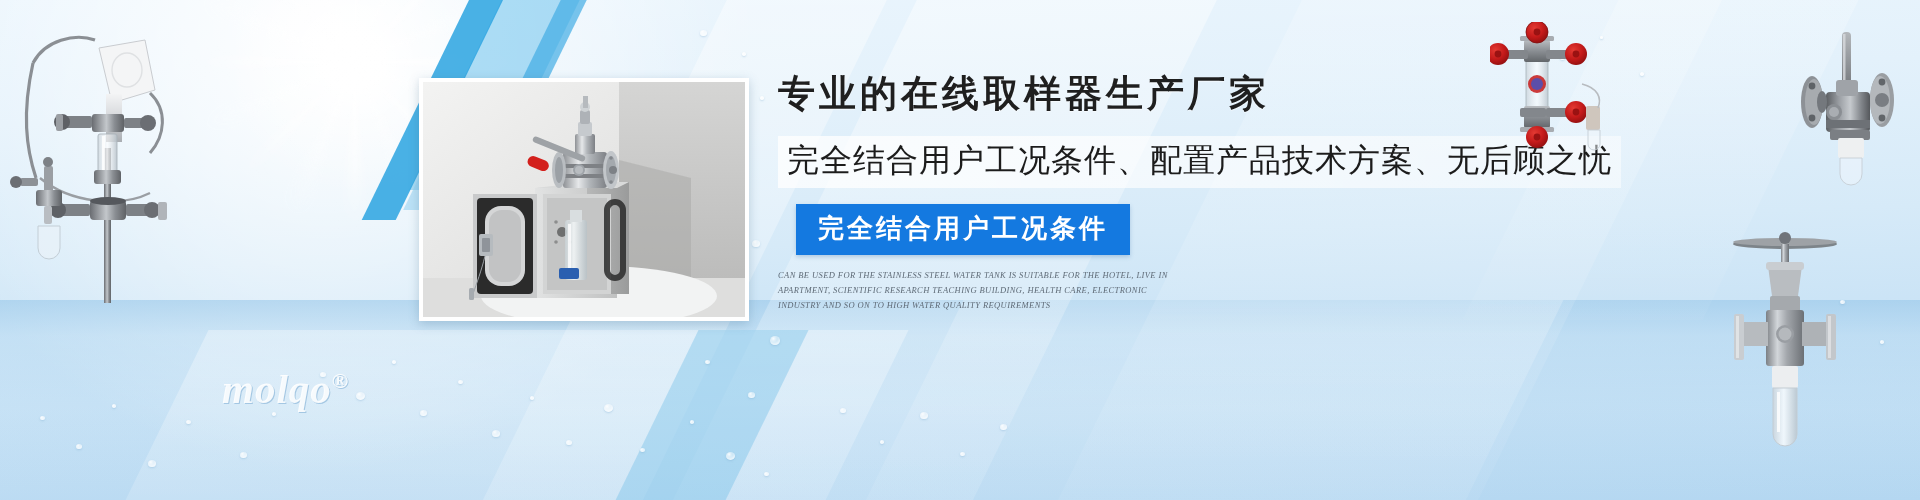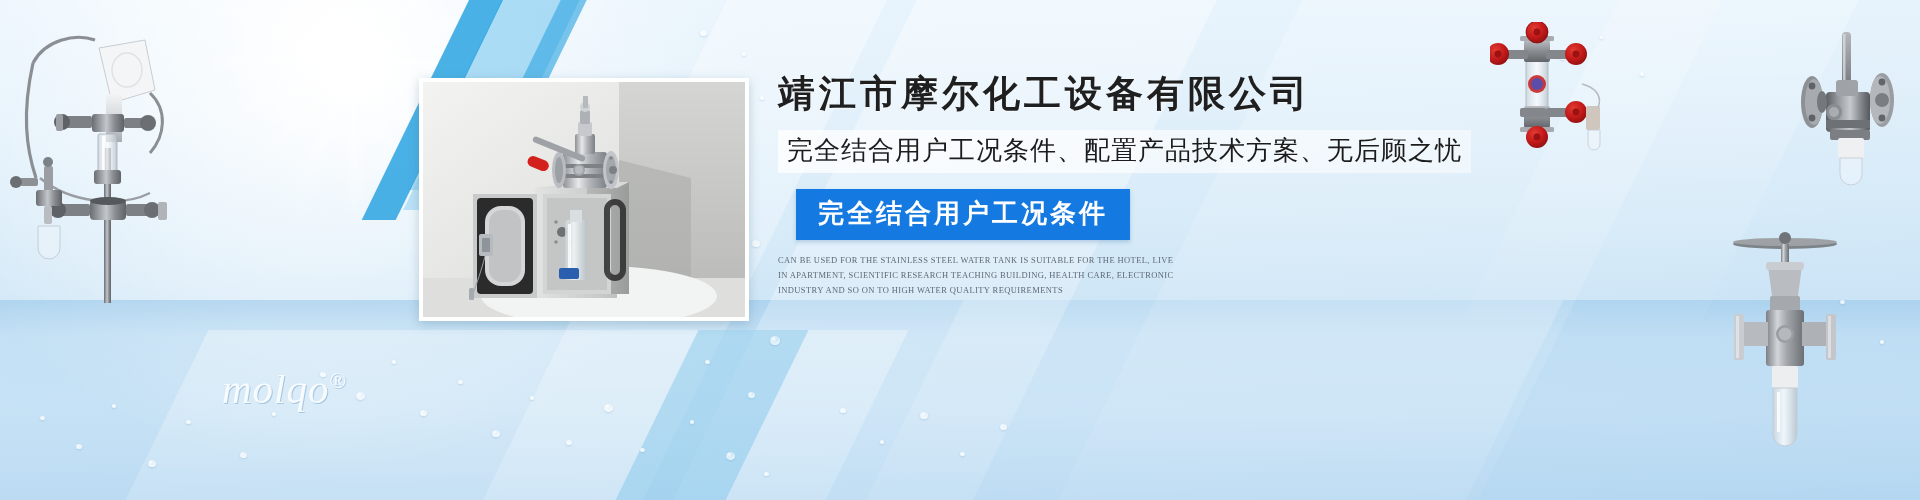--- a/index.html
+++ b/index.html
@@ -87,43 +87,43 @@
     line-height:1.2;white-space:nowrap;
     text-shadow:0 1px 1px rgba(255,255,255,.6);
   }
   .hl-blue{
     display:inline-block;background:#1479e0;color:#fff;
     font-size:35px;font-weight:700;letter-spacing:3px;
     padding:5px 13px 7px 13px;margin-top:11px;white-space:nowrap;
     box-shadow:0 2px 4px rgba(30,90,160,.25);
   }
   .line-desc{
-    display:inline-block;margin-top:14px;
+    display:inline-block;margin-top:20px;
     background:linear-gradient(90deg,rgba(255,255,255,.78),rgba(255,255,255,.5));
-    font-size:26px;color:#1c1c1c;letter-spacing:1px;white-space:nowrap;
+    font-size:32px;color:#1c1c1c;letter-spacing:1px;white-space:nowrap;
     padding:3px 9px 5px 9px;
   }
   .hl-blue2{
     display:inline-block;background:#1479e0;color:#fff;
     font-size:26px;font-weight:700;letter-spacing:3px;
     padding:7px 22px 9px 22px;margin-top:16px;margin-left:18px;white-space:nowrap;
     box-shadow:0 2px 4px rgba(30,90,160,.25);
   }
   .eng{
     margin-top:13px;width:400px;
     font-family:"Liberation Serif","DejaVu Serif",serif;
     font-size:8.5px;line-height:1.75;letter-spacing:.4px;
-    color:#5e6a76;text-transform:uppercase;
+    color:#5e6a76;text-transform:uppercase;font-style:italic;
   }
 
   
   .watermark{
     position:absolute;left:222px;top:365px;
     font-family:"Liberation Serif","DejaVu Serif",serif;
-    font-size:41px;font-weight:400;font-style:italic;
+    font-size:41px;font-weight:700;font-style:italic;
     color:rgba(255,255,255,.9);letter-spacing:1px;
     text-shadow:1px 1px 0 rgba(120,170,210,.55);
     white-space:nowrap;
     text-align:right;
   }
   .watermark .reg{font-size:22px;vertical-align:super;font-style:normal;}
 </style>
 </head>
 <body>
 
@@ -366,21 +366,21 @@
         <circle cx="162" cy="25" r="5" fill="#cfd3d6"></circle>
         <rect x="160" y="14" width="5" height="12" fill="#b6babe"></rect>
 
         <rect x="108" y="64" width="56" height="6" rx="3" fill="#9ea2a6" transform="rotate(22 136 67)"></rect>
         <rect x="104" y="76" width="22" height="11" rx="5.5" fill="#d3201c" transform="rotate(22 115 82)"></rect>
       </g>
     </svg>
   </div>
 
   <div class="textblock">
-    <div class="company">靖江市摩尔化工设备有限公司</div>
+    <div class="company">专业的在线取样器生产厂家</div>
     <div><span class="line-desc">完全结合用户工况条件、配置产品技术方案、无后顾之忧</span></div>
     <div><span class="hl-blue2">完全结合用户工况条件</span></div>
     <div class="eng">CAN BE USED FOR THE STAINLESS STEEL WATER TANK IS SUITABLE FOR THE HOTEL, LIVE IN APARTMENT, SCIENTIFIC RESEARCH TEACHING BUILDING, HEALTH CARE, ELECTRONIC INDUSTRY AND SO ON TO HIGH WATER QUALITY REQUIREMENTS</div>
   </div>
 
   <div class="eq" style="left:1490px;top:22px;width:200px;height:140px;">
     <svg width="200" height="140" viewBox="0 0 200 140">
       <defs>
         <radialGradient id="rw" cx=".38" cy=".32" r=".75">
           <stop offset="0" stop-color="#e33a33"></stop>

